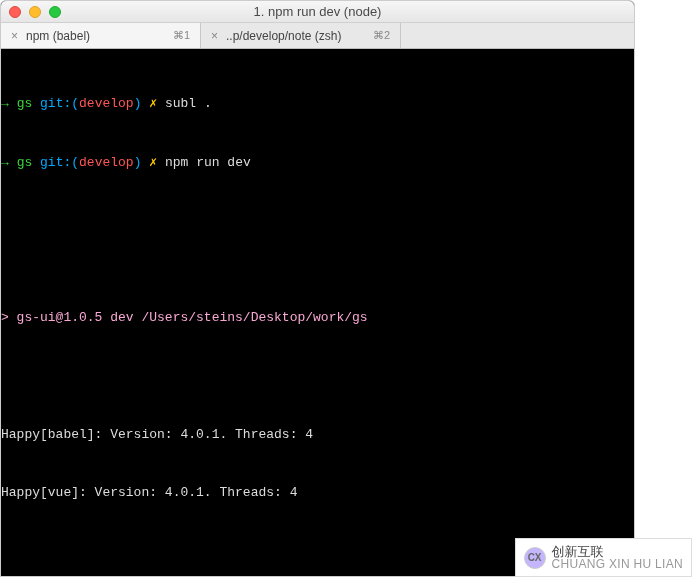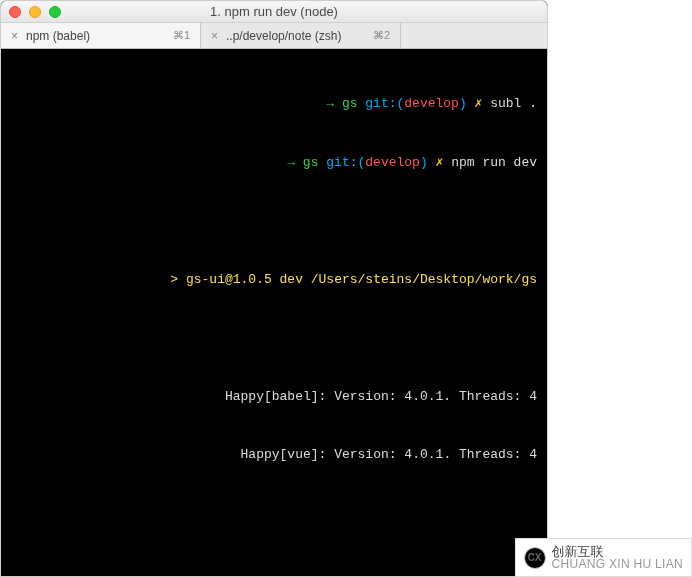--- a/index.html
+++ b/index.html
@@ -1,41 +1,41 @@
 <!DOCTYPE html>
 <html><head>
 <meta charset="utf-8">
 <style>
 * { margin: 0; padding: 0; box-sizing: border-box; }
 body { background: #fff; width: 692px; height: 577px; font-family: Menlo, Monaco, "Courier New", monospace; font-size: 13px; overflow: hidden; position: relative; }
-.window { width: 548px; height: 577px; background: #000; border-radius: 6px 6px 0 0; overflow: hidden; position: relative; border: 1px solid #ccc; }
+.window { width: 635px; height: 577px; background: #000; border-radius: 6px 6px 0 0; overflow: hidden; position: relative; border: 1px solid #ccc; }
 .titlebar { height: 22px; background: linear-gradient(#f6f6f6, #e6e6e6); border-bottom: 1px solid #d0d0d0; display: flex; align-items: center; position: relative; }
 .traffic { display: flex; gap: 8px; margin-left: 8px; }
 .light { width: 12px; height: 12px; border-radius: 50%; }
 .red { background: #ff5f57; border: 0.5px solid #e04940; }
 .yellow { background: #ffbd2e; border: 0.5px solid #dfa023; }
 .green { background: #28c840; border: 0.5px solid #1bad2e; }
 .title { position: absolute; left: 0; right: 0; text-align: center; font-size: 13px; color: #4a4a4a; font-family: -apple-system, "Helvetica Neue", Arial, sans-serif; font-weight: 400; }
 .tabbar { height: 26px; background: #e8e8e8; display: flex; border-bottom: 1px solid #bcbcbc; font-family: -apple-system, "Helvetica Neue", Arial, sans-serif; }
 .tab { display: flex; align-items: center; padding: 0 10px; border-right: 1px solid #c7c7c7; font-size: 12px; color: #444; gap: 8px; min-width: 200px; }
 .tab.active { background: #f5f5f5; }
 .tab .x { color: #888; font-size: 12px; }
 .tab .shortcut { margin-left: auto; color: #888; font-size: 11px; }
-.terminal { background: #000; color: #ccc; padding: 6px 10px; line-height: 1.5; font-size: 13px; height: calc(100% - 48px); position: relative; white-space: pre; text-align: right; }
+.terminal { background: #000; color: #ccc; padding: 6px 0; line-height: 1.5; font-size: 13px; height: calc(100% - 48px); position: relative; white-space: pre; }
 .line { white-space: pre-wrap; }
 .arrow { color: #3cd33c; font-weight: bold; }
 .gs { color: #3cd33c; }
 .git { color: #00aaff; }
 .branch { color: #ff5555; }
 .prompt { color: #ffcc00; }
 .cmd { color: #ddd; }
-.run { color: #fde047; }
+.run { color: #f9a8d4; margin-top: 38px; }
 .happy { color: #ddd; }
 .watermark { position: absolute; right: 0; bottom: 0; background: #fff; color: #555; font-family: sans-serif; font-size: 12px; padding: 6px 8px; display: flex; align-items: center; gap: 6px; border: 1px solid #ddd; }
-.wm-logo { width: 22px; height: 22px; border-radius: 50%; background: #000000; display: flex; align-items: center; justify-content: center; font-weight: bold; color: #666; font-size: 10px; border: 1px solid #ccc; }
+.wm-logo { width: 22px; height: 22px; border-radius: 50%; background: #c4b5fd; display: flex; align-items: center; justify-content: center; font-weight: bold; color: #666; font-size: 10px; border: 1px solid #ccc; }
 .wm-txt { line-height: 1; }
 .wm-cn { font-size: 13px; color: #444; }
 .wm-en { font-size: 12px; color: #999; letter-spacing: 0.3px; }
 </style>
 </head>
 <body>
 
 <div class="window">
 
   <div class="titlebar">

